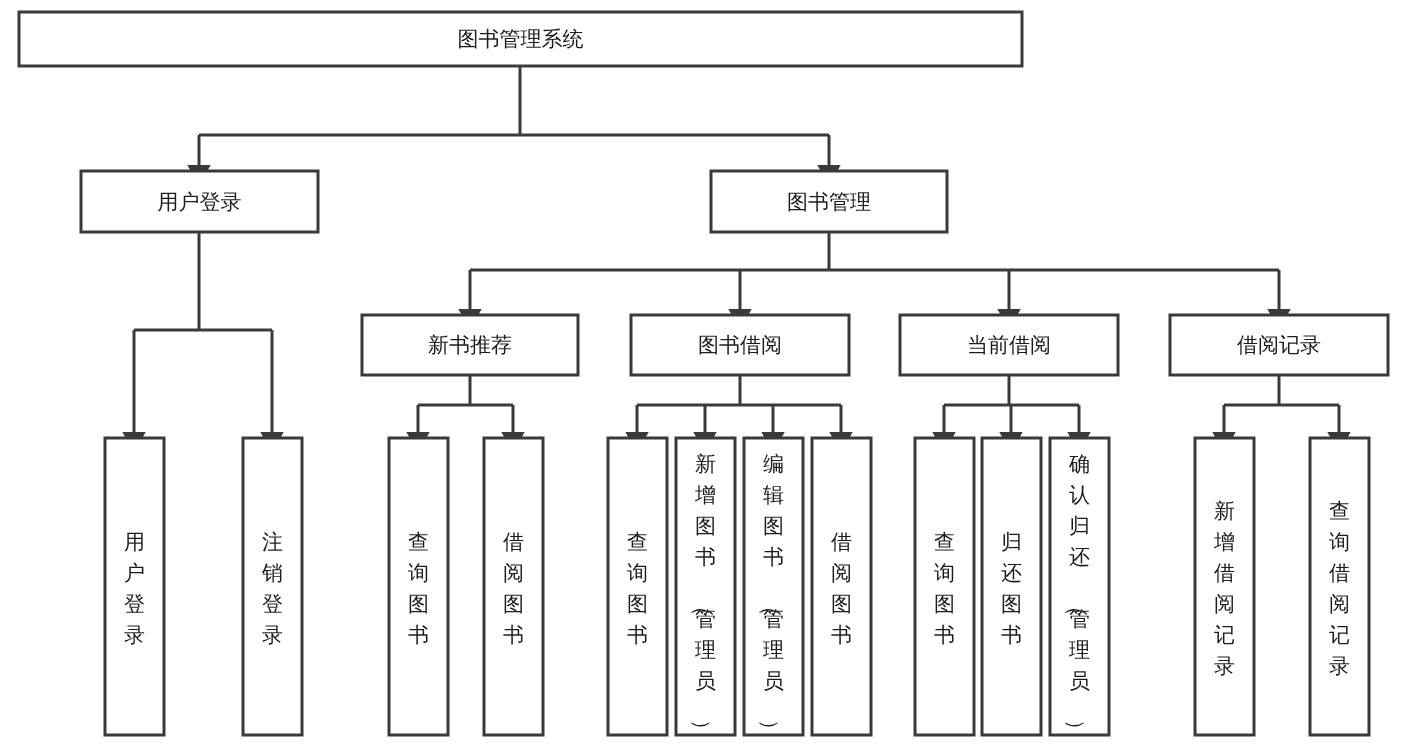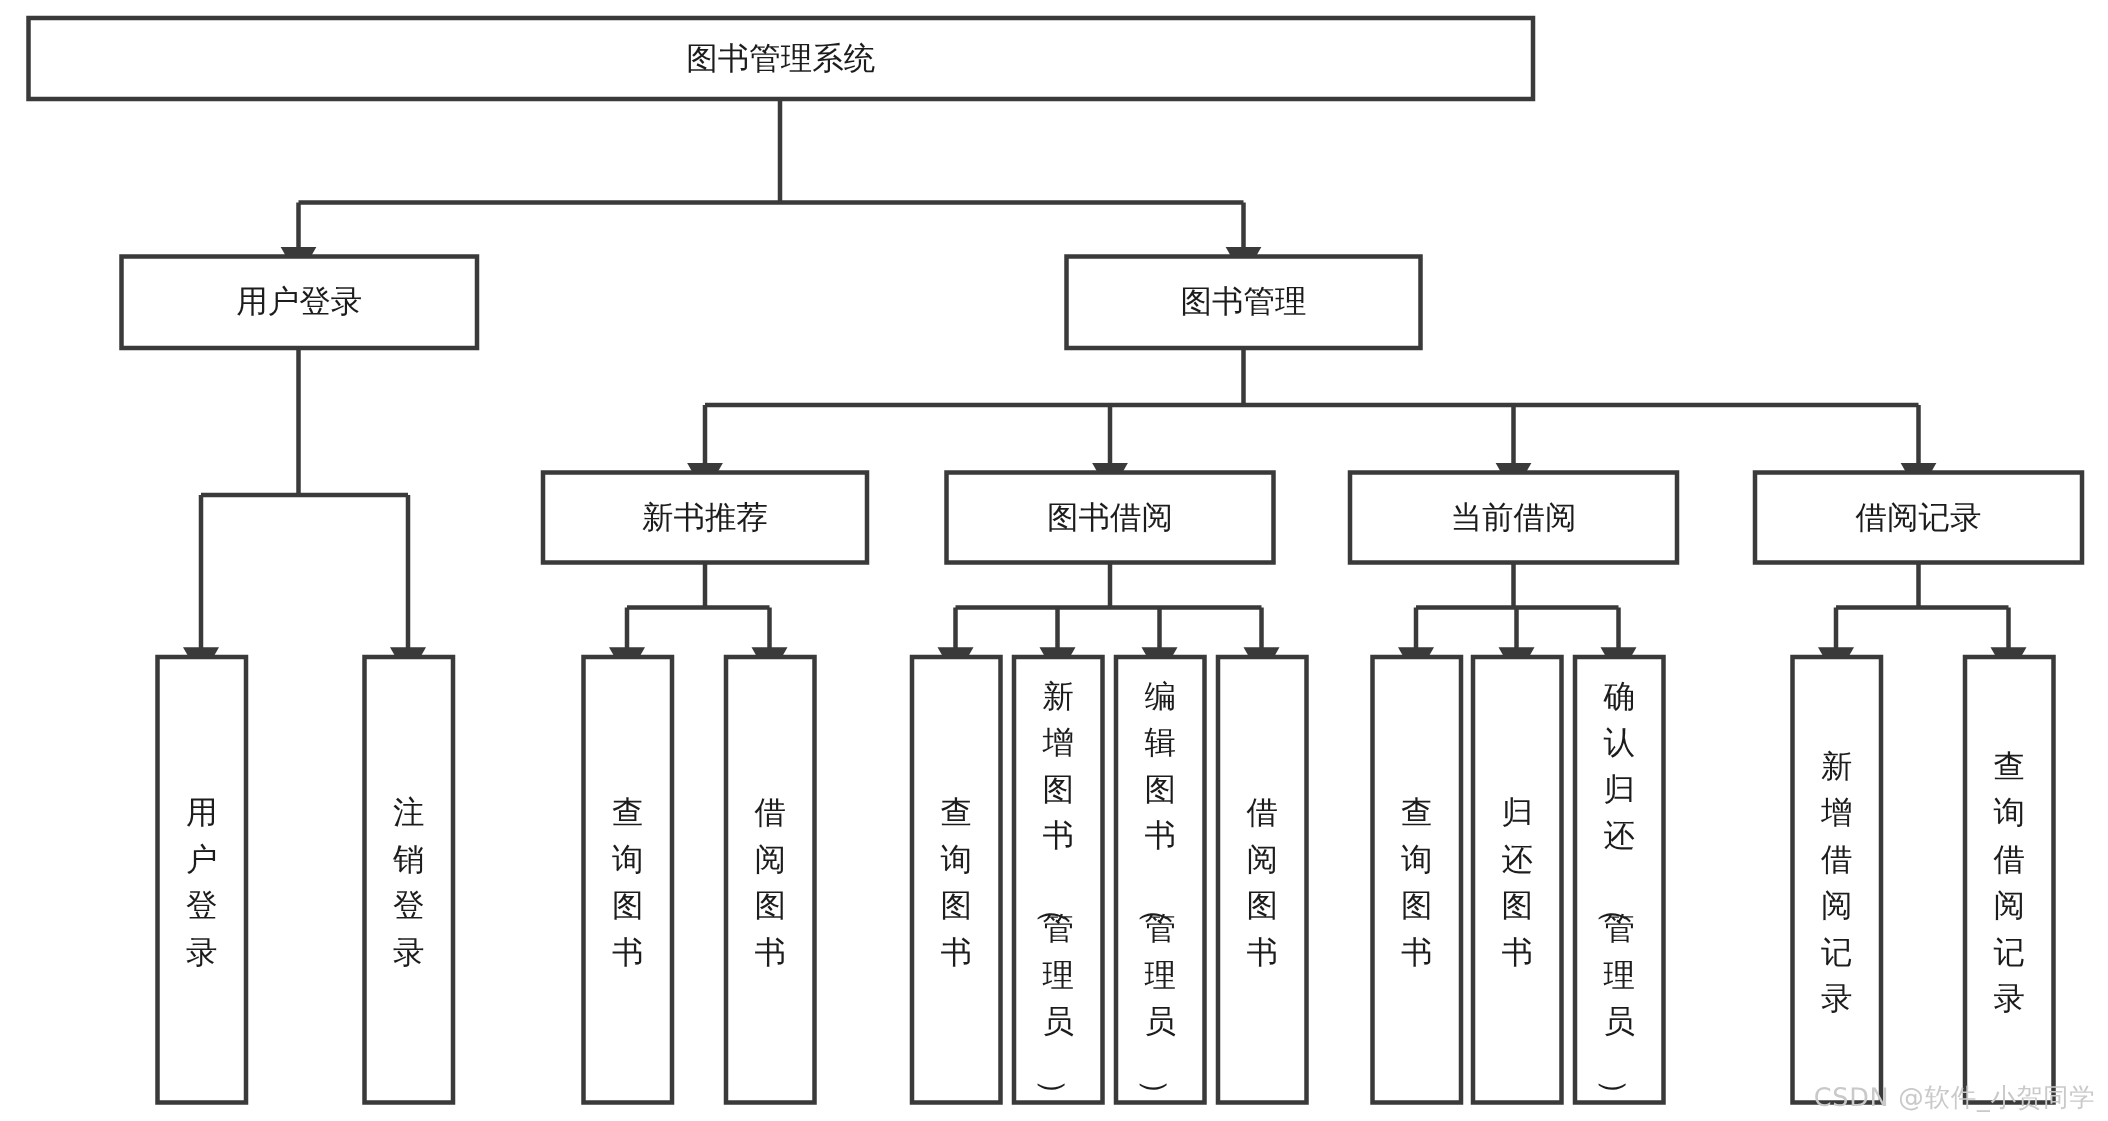--- a/index.html
+++ b/index.html
@@ -173,15 +173,14 @@
           <rect class="node-rect" x="1195" y="438" width="59" height="297"></rect>
           <text class="node-label-vertical" x="1224.5" y="517.68"><tspan x="1224.5" dy="0">新</tspan><tspan x="1224.5" dy="31">增</tspan><tspan x="1224.5" dy="31">借</tspan><tspan x="1224.5" dy="31">阅</tspan><tspan x="1224.5" dy="31">记</tspan><tspan x="1224.5" dy="31">录</tspan></text>
         </g>
         <g>
           <rect class="node-rect" x="1310" y="438" width="59" height="297"></rect>
           <text class="node-label-vertical" x="1339.5" y="517.68"><tspan x="1339.5" dy="0">查</tspan><tspan x="1339.5" dy="31">询</tspan><tspan x="1339.5" dy="31">借</tspan><tspan x="1339.5" dy="31">阅</tspan><tspan x="1339.5" dy="31">记</tspan><tspan x="1339.5" dy="31">录</tspan></text>
         </g>
       </g>
   </svg>
 
-  <div class="watermark">CSDN @软件_小贺同学</div>
 
 </div>
 
 </body></html>

